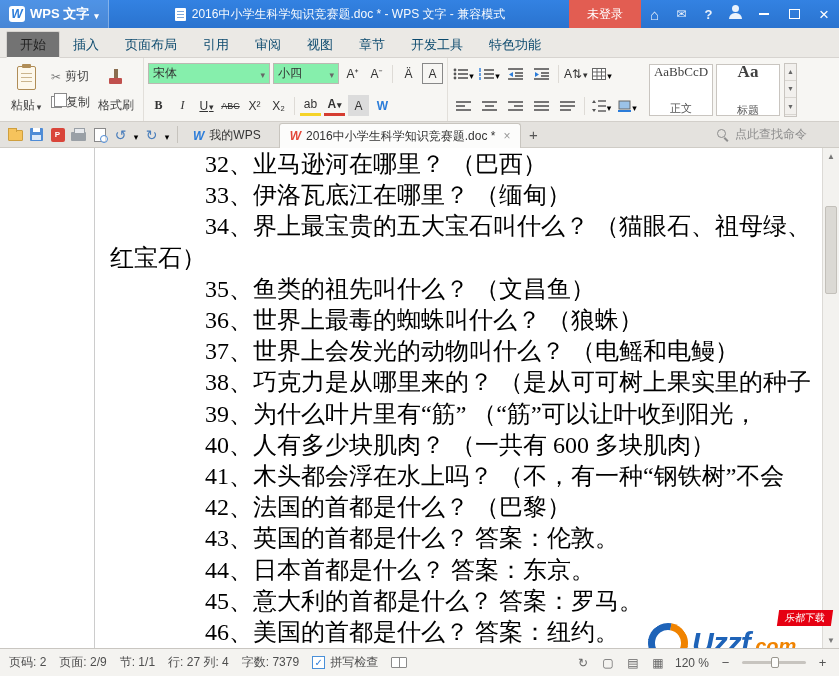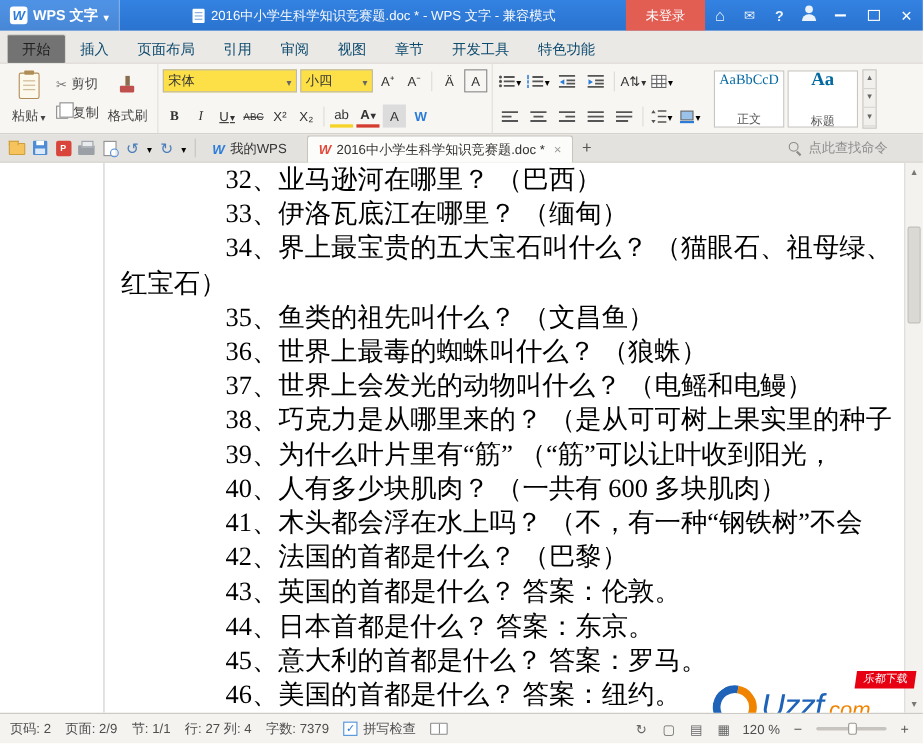--- a/index.html
+++ b/index.html
@@ -38,21 +38,21 @@
   
   .ribbon-body{position:absolute;top:58px;left:0;width:100%;height:64px;background:#f7f6f3;border-bottom:1px solid #d2cfca;display:flex;overflow:hidden}
   .group{display:flex;padding:4px 5px;align-items:stretch}
   .group+.group{border-left:1px solid #e2dfda}
   .vbtn{display:flex;flex-direction:column;align-items:center;justify-content:space-between;padding:4px 4px 3px;font-size:12px;color:#444;min-width:42px}
   .vbtn .lbl{display:flex;align-items:center;gap:2px;white-space:nowrap}
   .cc-col{display:flex;flex-direction:column;justify-content:space-around;padding:2px 2px}
   .mini{display:flex;align-items:center;gap:4px;font-size:12px;color:#444;white-space:nowrap;padding:1px 2px}
   .two-rows{display:flex;flex-direction:column;justify-content:space-between;padding:5px 4px}
   .row{display:flex;align-items:center;gap:3px}
-  .combo{background:#fde047;border:1px solid #bcb8b2;height:21px;display:flex;align-items:center;justify-content:space-between;padding:0 4px;font-size:12px;color:#333;gap:6px}
+  .combo{background:#86efac;border:1px solid #bcb8b2;height:21px;display:flex;align-items:center;justify-content:space-between;padding:0 4px;font-size:12px;color:#333;gap:6px}
   .combo .caret{color:#666}
   .btn{min-width:21px;height:21px;display:flex;align-items:center;justify-content:center;font-size:12px;color:#333;white-space:nowrap;gap:1px}
   .sep{width:1px;height:18px;background:#dedbd6;margin:0 2px}
   .b-bold{font-weight:bold;font-family:"Liberation Serif",serif}
   .b-italic{font-style:italic;font-family:"Liberation Serif",serif}
   .b-underline{text-decoration:underline}
   .b-strike{text-decoration:line-through;font-size:9px}
   .b-hl{border-bottom:3px solid #f5d327;line-height:1;padding-bottom:0}
   .b-fc{border-bottom:3px solid #d53c30;line-height:1;font-weight:bold}
   .b-shade{background:#dcdcdc;padding:0 3px}
@@ -70,21 +70,21 @@
   .icon-brush:before{content:"";position:absolute;left:3px;top:12px;width:13px;height:6px;background:#c0504d;border-radius:1px}
   .icon-brush:after{content:"";position:absolute;left:8px;top:3px;width:4px;height:9px;background:#8a6d4f}
 
   
   .ib{min-width:23px;height:21px;display:flex;align-items:center;justify-content:center;gap:1px}
 
   
   .styles-group{display:flex;align-items:center;padding:4px 3px 4px 6px;flex:1;overflow:hidden}
   .style-box{flex:0 0 auto;width:64px;height:52px;background:#fff;border:1px solid #c9c5c0;margin-right:3px;display:flex;flex-direction:column;align-items:center;justify-content:center;font-family:"Liberation Serif",serif;overflow:hidden}
   .style-box.h1 .style-prev{font-size:17px;font-weight:bold}
-  .style-prev{font-size:13px;color:#0369a1;white-space:nowrap}
+  .style-prev{font-size:13px;color:#404040;white-space:nowrap}
   .style-name{font-size:11px;color:#555;margin-top:21px;white-space:nowrap}
   .gal-scroll{flex:0 0 13px;height:54px;display:flex;flex-direction:column;border:1px solid #c9c5c0;background:#f2f0ed;margin-left:1px}
   .gal-cell{flex:1;display:flex;align-items:center;justify-content:center;font-size:7px;color:#666;border-bottom:1px solid #d8d5d0}
 
   
   .tabbar{position:absolute;top:122px;left:0;width:100%;height:26px;background:#e4e2de;display:flex;align-items:center;padding-left:5px;border-bottom:1px solid #cfccc6}
   .qa{width:21px;height:22px;display:flex;align-items:center;justify-content:center;flex:0 0 auto}
   .ico-folder{width:15px;height:11px;background:#f6c35c;border:1px solid #cf9f3e;border-radius:1px;position:relative;margin-top:2px}
   .ico-folder:before{content:"";position:absolute;top:-3px;left:-1px;width:7px;height:3px;background:#f6c35c;border:1px solid #cf9f3e;border-bottom:none}
   .ico-save{width:13px;height:13px;background:#4f8cd6;border-radius:1px;position:relative}
@@ -118,21 +118,21 @@
   .dline.indent{padding-left:205px}
 
   .vscroll{position:absolute;right:0;top:0;width:17px;height:100%;background:#f3f2ef;border-left:1px solid #dcdad6}
   .varrow{height:16px;display:flex;align-items:center;justify-content:center;font-size:8px;color:#777}
   .varrow.bottom{position:absolute;bottom:0;left:0;width:100%}
   .vthumb{position:absolute;left:2px;top:58px;width:12px;height:88px;background:#dbd9d4;border:1px solid #c3c0ba;border-radius:2px}
 
   
   .wm{position:absolute;left:648px;top:468px;width:186px;height:54px;display:flex;align-items:center;gap:4px;z-index:5}
   .wm-swirl{width:40px;height:40px;border-radius:50%;border:7px solid #1e63b8;border-right-color:#f08300;border-bottom-color:#f08300;transform:rotate(-35deg);box-shadow:0 0 0 2px rgba(255,255,255,.85);background:#fff;flex:0 0 auto}
-  .wm-text{font-style:italic;font-weight:400;white-space:nowrap;text-shadow:-1px -1px 0 #fff,1px -1px 0 #fff,-1px 1px 0 #fff,1px 1px 0 #fff}
+  .wm-text{font-style:italic;font-weight:700;white-space:nowrap;text-shadow:-1px -1px 0 #fff,1px -1px 0 #fff,-1px 1px 0 #fff,1px 1px 0 #fff}
   .wm-brand{font-size:30px;color:#1e63b8;letter-spacing:-1px}
   .wm-suffix{font-size:20px;color:#f08300}
   .wm-tag{position:absolute;top:-6px;right:2px;background:#e60012;color:#fff;font-size:10px;line-height:1;padding:3px 7px;transform:skew(-8deg);font-style:normal;white-space:nowrap}
 
   
   .statusbar{position:absolute;left:0;top:648px;width:100%;height:28px;background:#f4f3f0;border-top:1px solid #c9c6c1;display:flex;align-items:center;font-size:12px;color:#4e4e4e;padding:0 9px;gap:13px;white-space:nowrap}
   .sb-item{flex:0 0 auto}
   .spell{display:flex;align-items:center;gap:5px;flex:0 0 auto}
   .spell-ico{width:13px;height:13px;border:1px solid #4a90d9;background:#fff;color:#2b7cd9;font-size:10px;line-height:11px;text-align:center}
   .spell-ico:after{content:"✓"}

